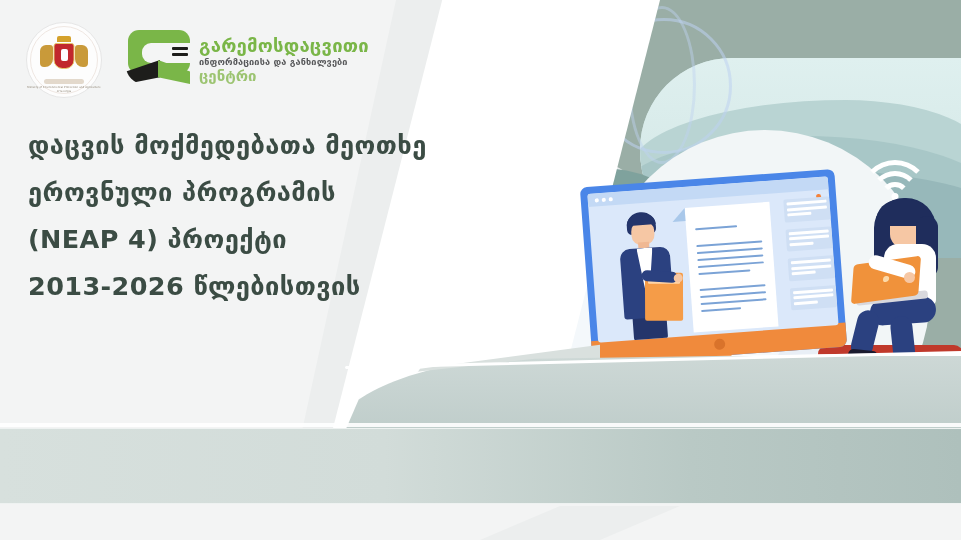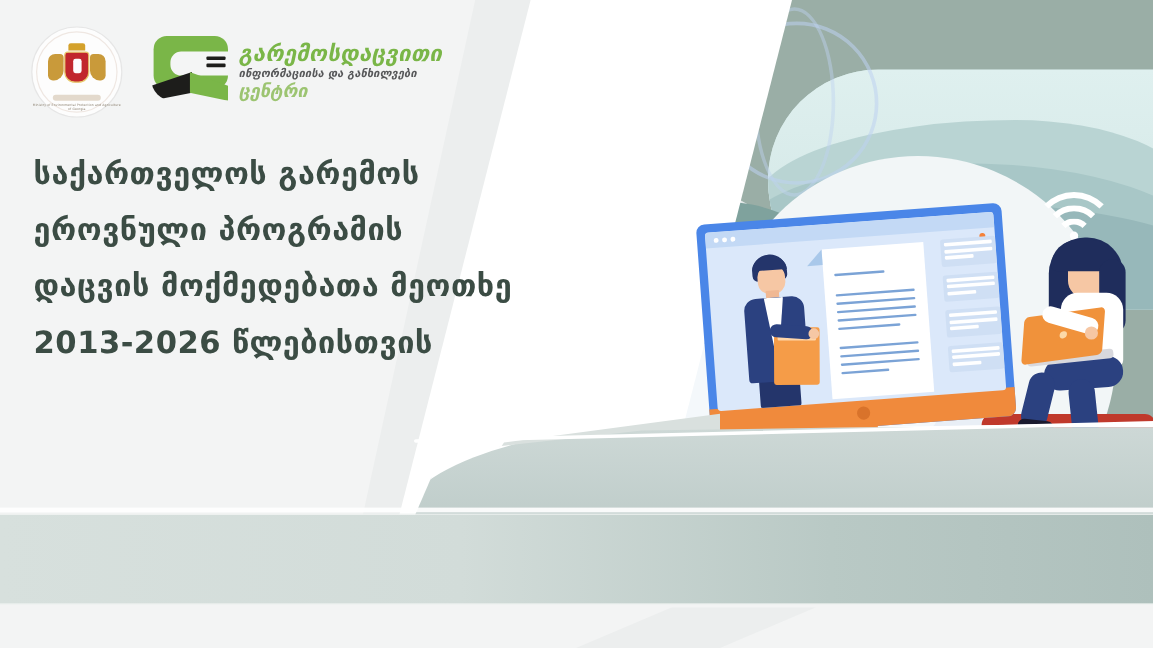--- a/index.html
+++ b/index.html
@@ -163,21 +163,21 @@
     border-radius:0 0 0 18px;
     clip-path:polygon(0 48%,100% 0,100% 72%,0 100%);
   }
   .eiec-mark .book-r{
     position:absolute;left:30px;top:30px;width:32px;height:24px;background:#7ab648;
     clip-path:polygon(0 0,100% 48%,100% 100%,0 72%);
   }
   .eiec-mark .bar{position:absolute;right:2px;background:#1d1d1b;height:2.6px;border-radius:1px;}
   .eiec-mark .bar.b1{top:17px;width:16px;}
   .eiec-mark .bar.b2{top:23px;width:16px;}
-  .eiec-text{display:flex;flex-direction:column;justify-content:space-between;font-style:italic;}
+  .eiec-text{display:flex;flex-direction:column;justify-content:space-between;}
   .eiec-text .l1{font-size:18.5px;font-weight:bold;color:#7ab648;letter-spacing:.2px;line-height:20px;}
   .eiec-text .l2{font-size:9.2px;font-weight:bold;color:#57585a;letter-spacing:.1px;line-height:12px;}
   .eiec-text .l3{font-size:15px;font-weight:bold;color:#9cc471;line-height:17px;}
 
   
   .headline{
     position:absolute;left:28px;top:122px;width:470px;
     color:#3b4c44;font-weight:bold;font-size:25.5px;line-height:47px;
     letter-spacing:.4px;
   }
@@ -497,23 +497,23 @@
       </div>
       <div class="eiec-text">
         <div class="l1">გარემოსდაცვითი</div>
         <div class="l2">ინფორმაციისა და განხილვები</div>
         <div class="l3">ცენტრი</div>
       </div>
     </div>
   </div>
 
   <div class="headline">
-    <div>საქართველოს გარემოს</div>
+    <div>დაცვის მოქმედებათა მეოთხე</div>
     <div>ეროვნული პროგრამის</div>
-    <div>დაცვის მოქმედებათა მეოთხე</div>
+    <div>(NEAP 4) პროექტი</div>
     <div>2013-2026 წლებისთვის</div>
   </div>
 
   <div class="banner">
     <div class="banner-hi"></div>
     <div class="banner-lo"></div>
   </div>
   <div class="banner-foot">
     <div class="sh"></div>
   </div>

